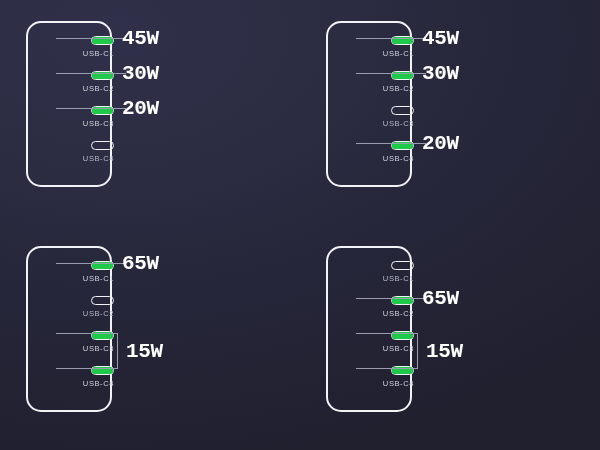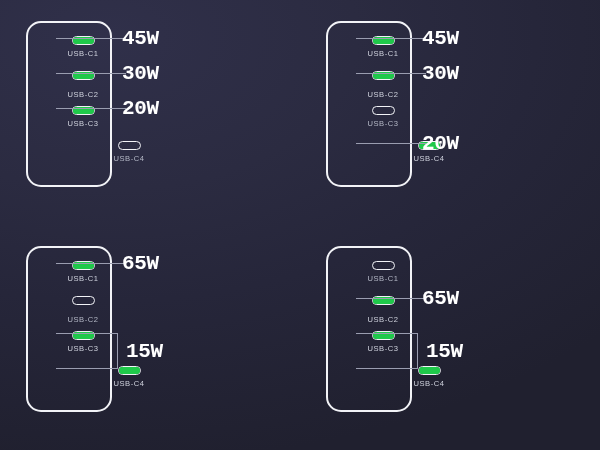--- a/index.html
+++ b/index.html
@@ -42,31 +42,31 @@
     width: 86px;
     height: 166px;
     border: 2px solid #f2f3f7;
     border-radius: 15px;
     box-sizing: border-box;
   }
 
   
   .port-row {
     position: absolute;
-    left: 12px;
+    left: 0;
     width: 86px;
     height: 30px;
     display: flex;
     flex-direction: column;
-    align-items: center;
+    align-items: flex-end;
   }
   .port-row.r0 { top: 13px; }
-  .port-row.r1 { top: 48px; gap: 6px; }
+  .port-row.r1 { top: 48px; }
   .port-row.r2 { top: 83px; }
-  .port-row.r3 { top: 118px; padding-left: 46px; }
+  .port-row.r3 { top: 118px; }
 
   .port {
     width: 23px;
     height: 9px;
     border: 1.6px solid #f2f3f7;
     border-radius: 5px;
     box-sizing: border-box;
     display: flex;
     align-items: center;
     justify-content: center;

